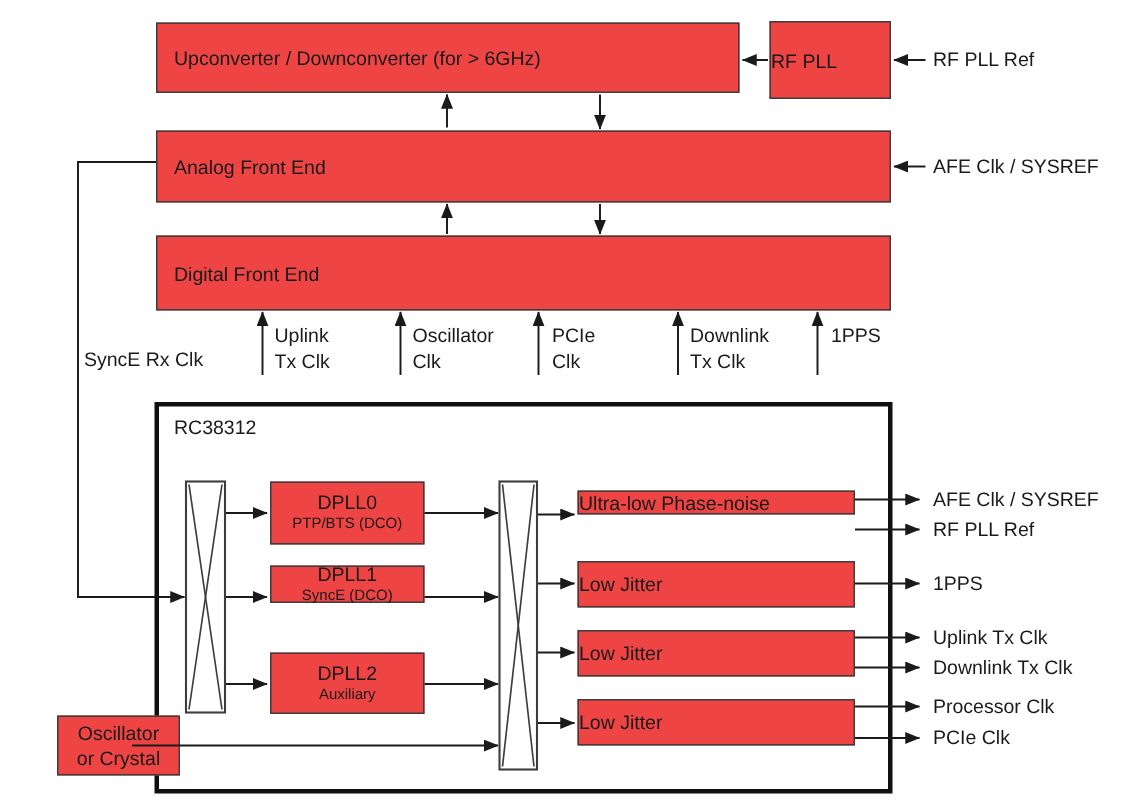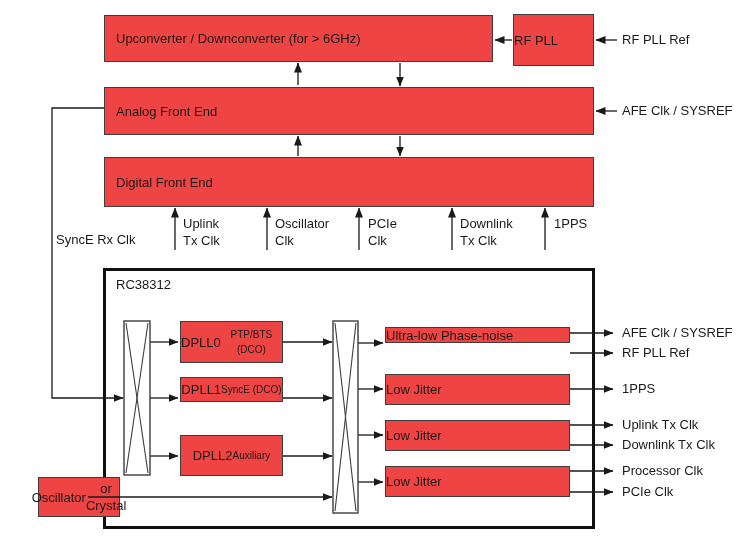--- a/index.html
+++ b/index.html
@@ -19,21 +19,21 @@
     position:absolute;
     box-sizing:border-box;
     background:#ef4444;
     border:1.4px solid #3d3d3d;
     display:flex;
     align-items:center;
     color:#1a1a1a;
   }
   .pl{padding-left:11px;}
   .cc{}
-  .col{flex-direction:row;justify-content:center;text-align:center;line-height:15px;}
+  .col{flex-direction:column;justify-content:center;text-align:center;line-height:15px;}
   .t2{font-size:10px;}
   .olin{line-height:17px;margin-left:32px;}
   .lbl{position:absolute;white-space:nowrap;line-height:16px;}
   .two div{line-height:17px;}
   .chip{
     position:absolute;
     box-sizing:border-box;
     background:#ffffff;
     border:3.5px solid #101010;
   }

